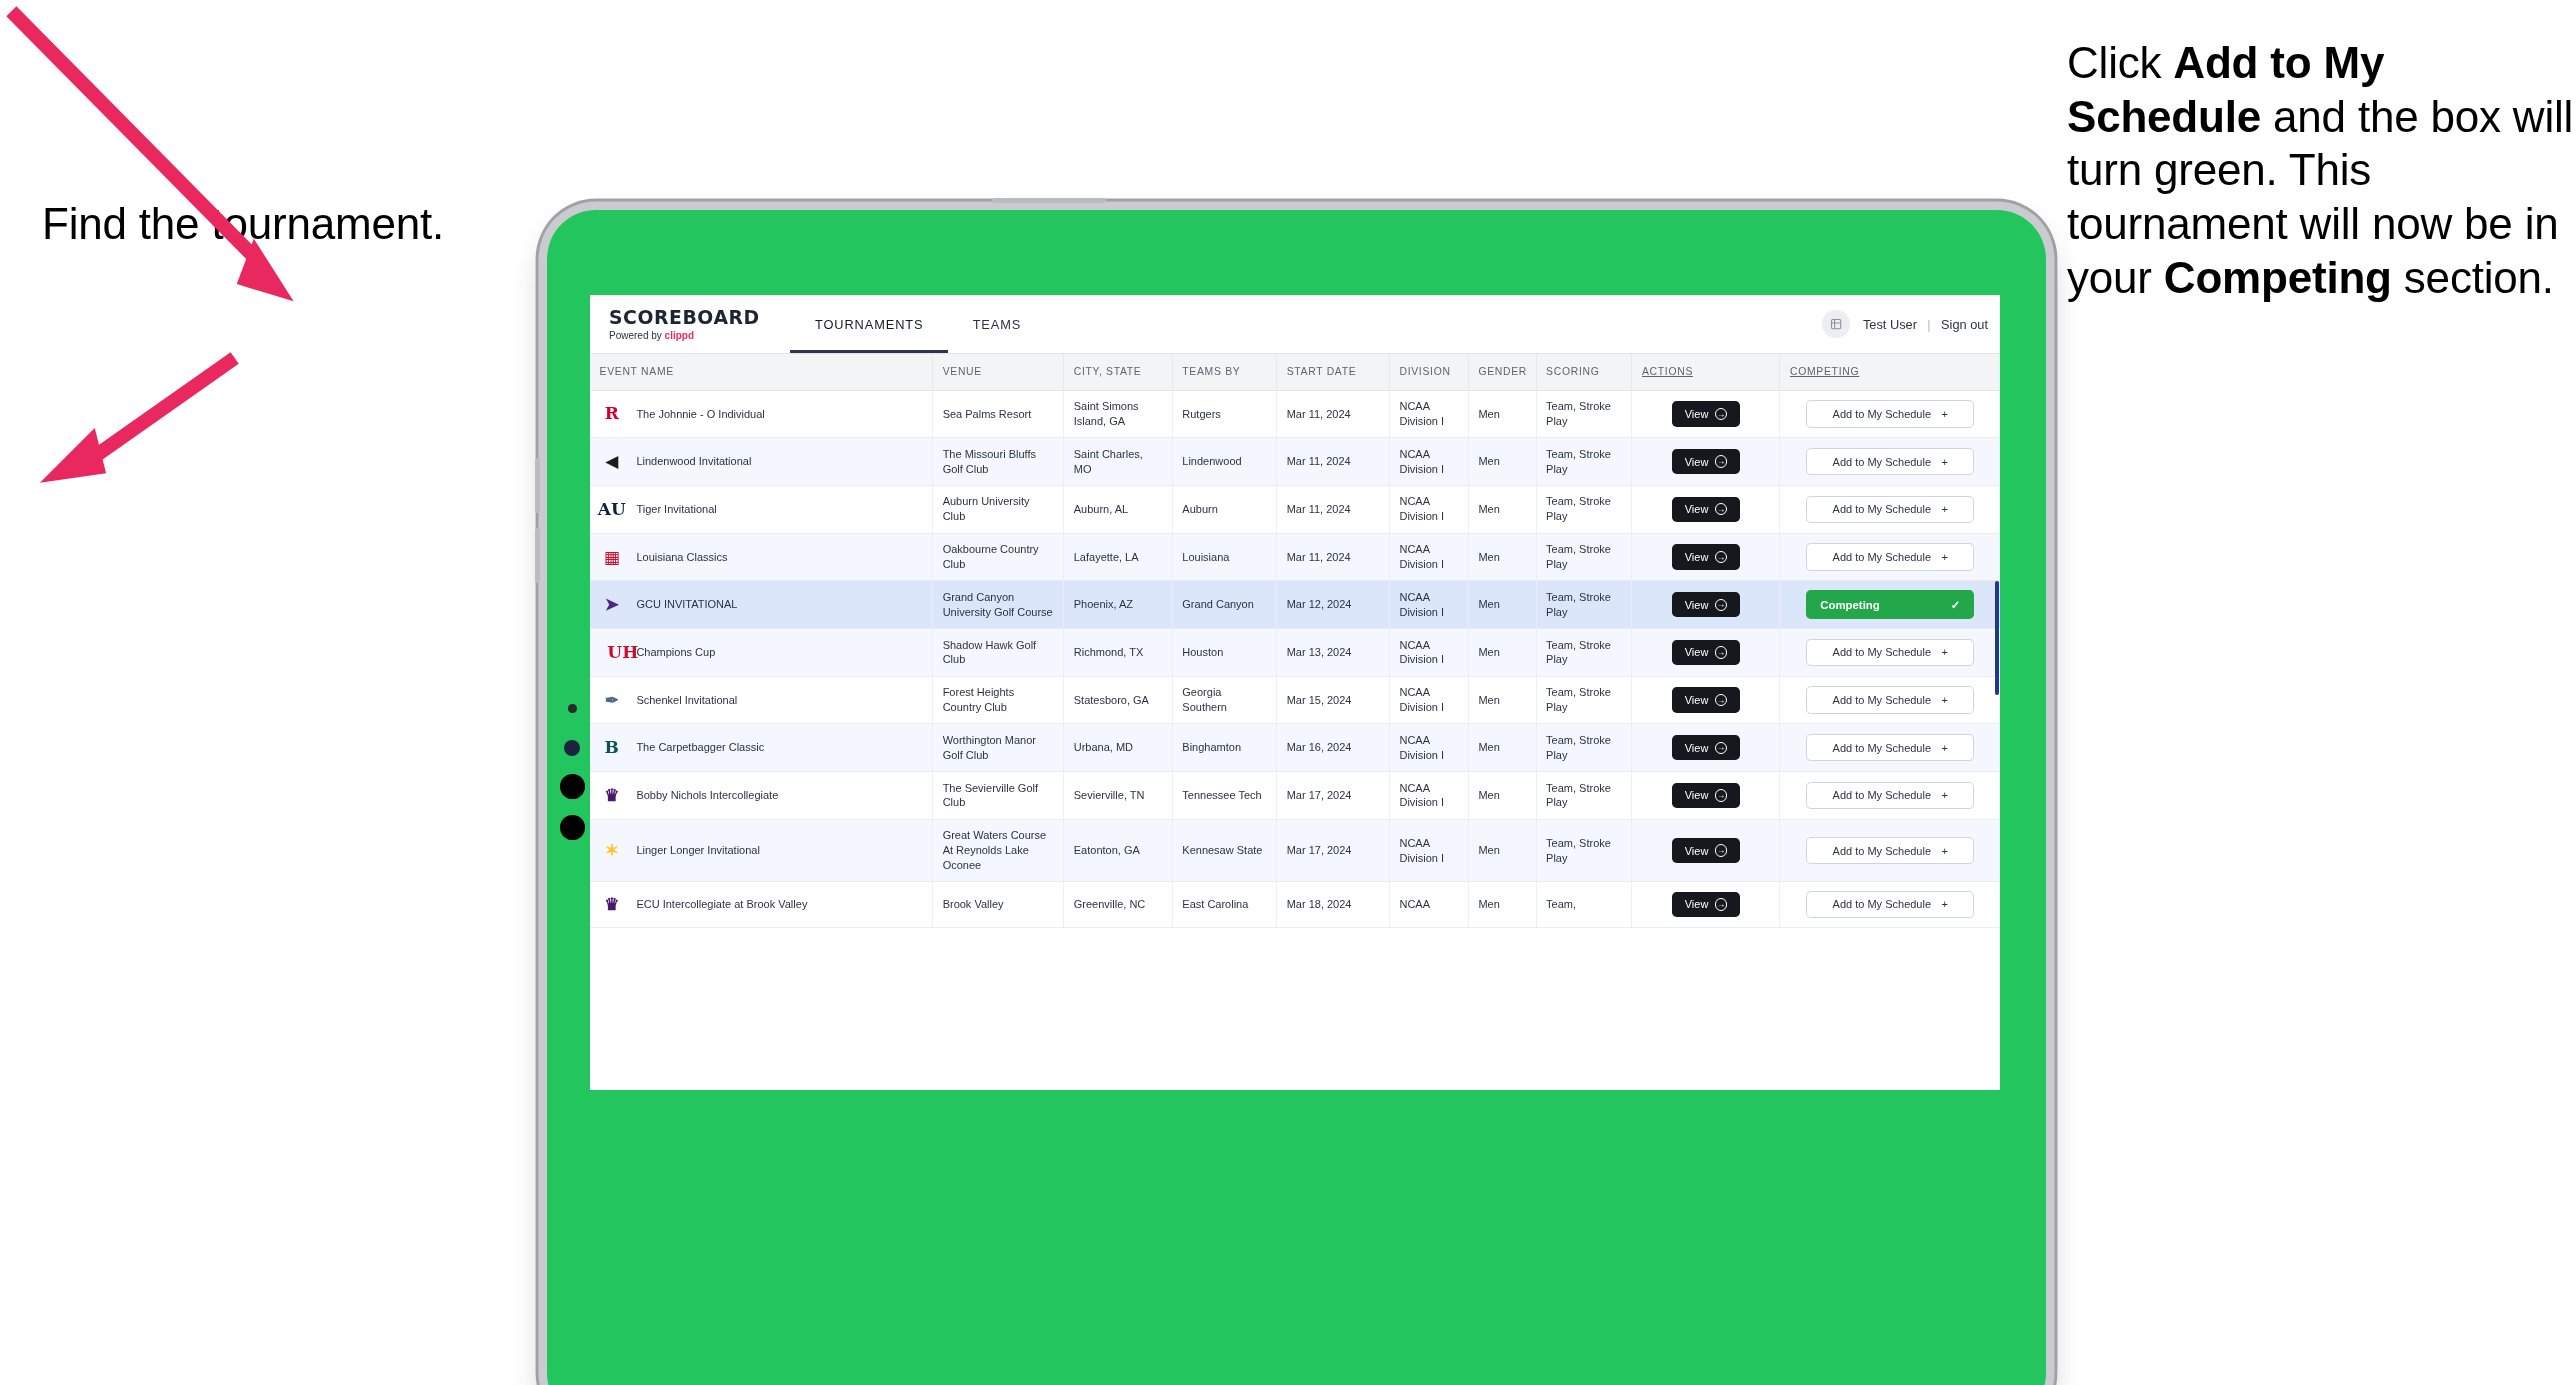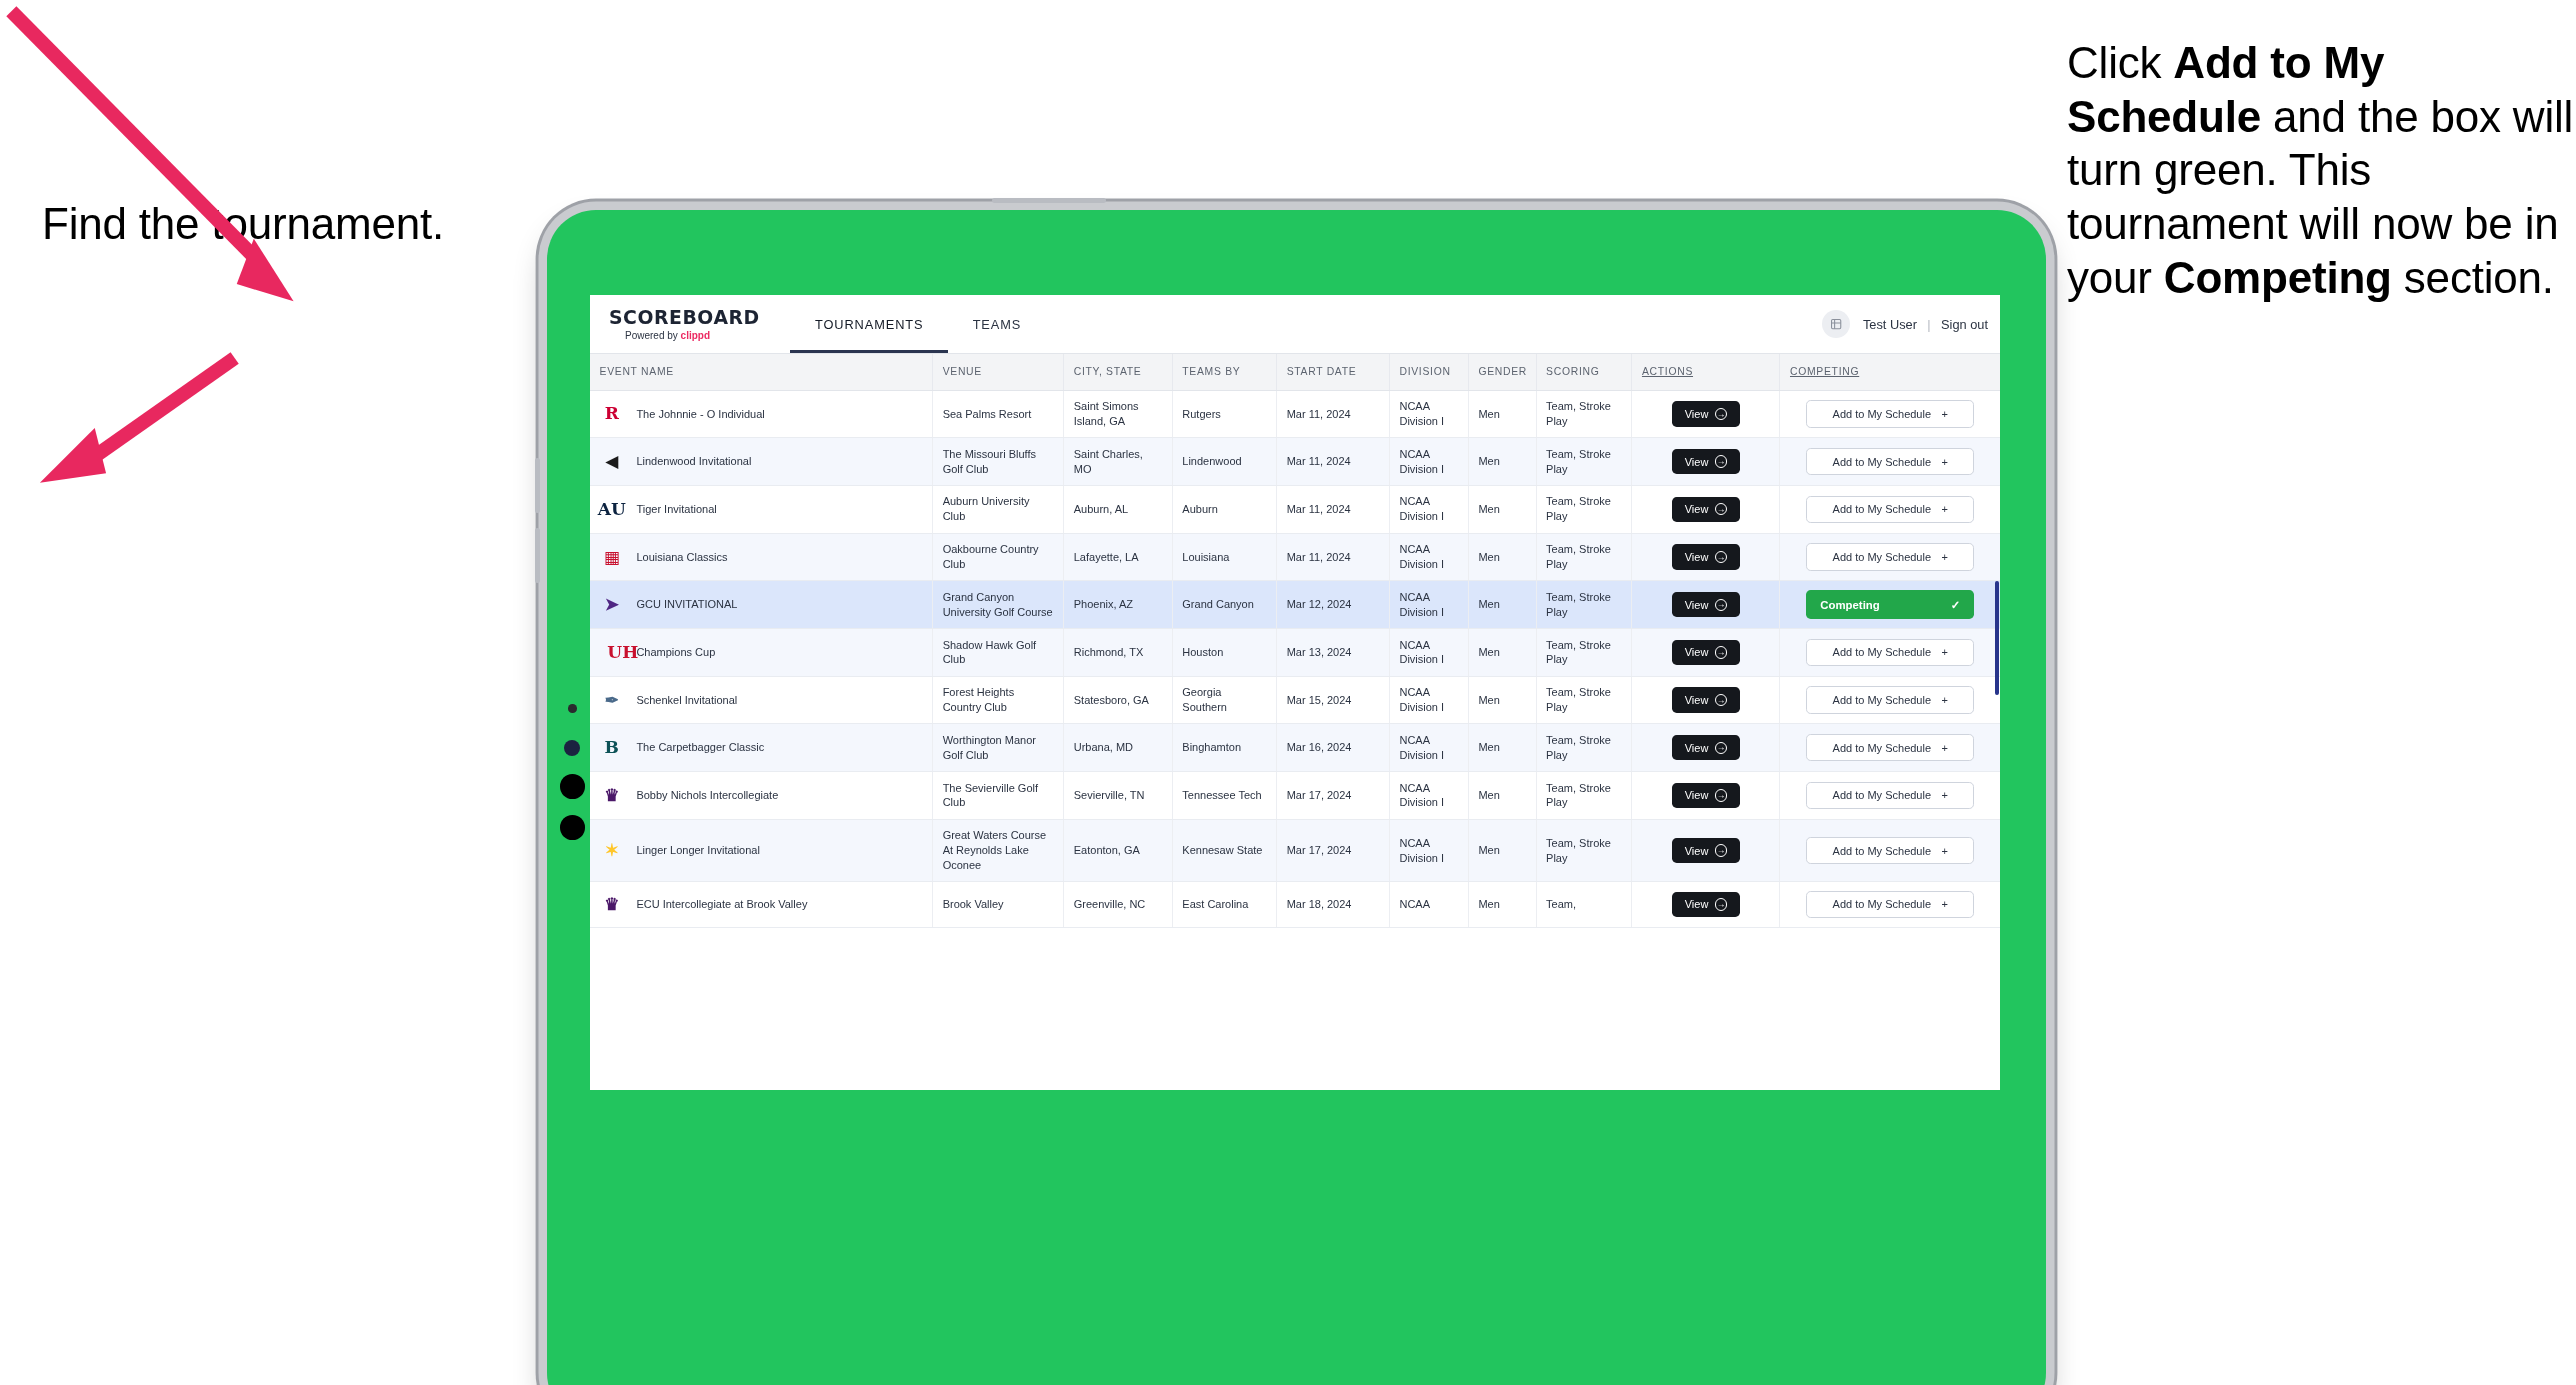--- a/index.html
+++ b/index.html
@@ -78,21 +78,21 @@
   #brand {
     display: flex; flex-direction: column; justify-content: center;
     padding: 0 21px 0 19px; min-width: 147px;
   }
   #brand-name {
     font-size: 20px; font-weight: 800; letter-spacing: 0.6px;
     color: #1d2433; line-height: 1; font-family: "DejaVu Sans", sans-serif;
     transform: scaleX(.94); transform-origin: left center;
   }
   #brand-sub {
-    font-size: 10px; color: #2b3342; margin-top: 3.8px; line-height: 1; margin-left: 16px;
+    font-size: 10px; color: #2b3342; margin-top: 3.8px; line-height: 1;
   }
   #brand-sub .pk { color: #ec2a62; font-weight: 700; }
 
   .navtab {
     display: flex; align-items: center; padding: 0 24.6px;
     font-size: 12.8px; letter-spacing: 0.9px; color: #2b3342;
     position: relative; cursor: pointer;
   }
   .navtab.active { color: #141a26; }
   .navtab.active::after {

